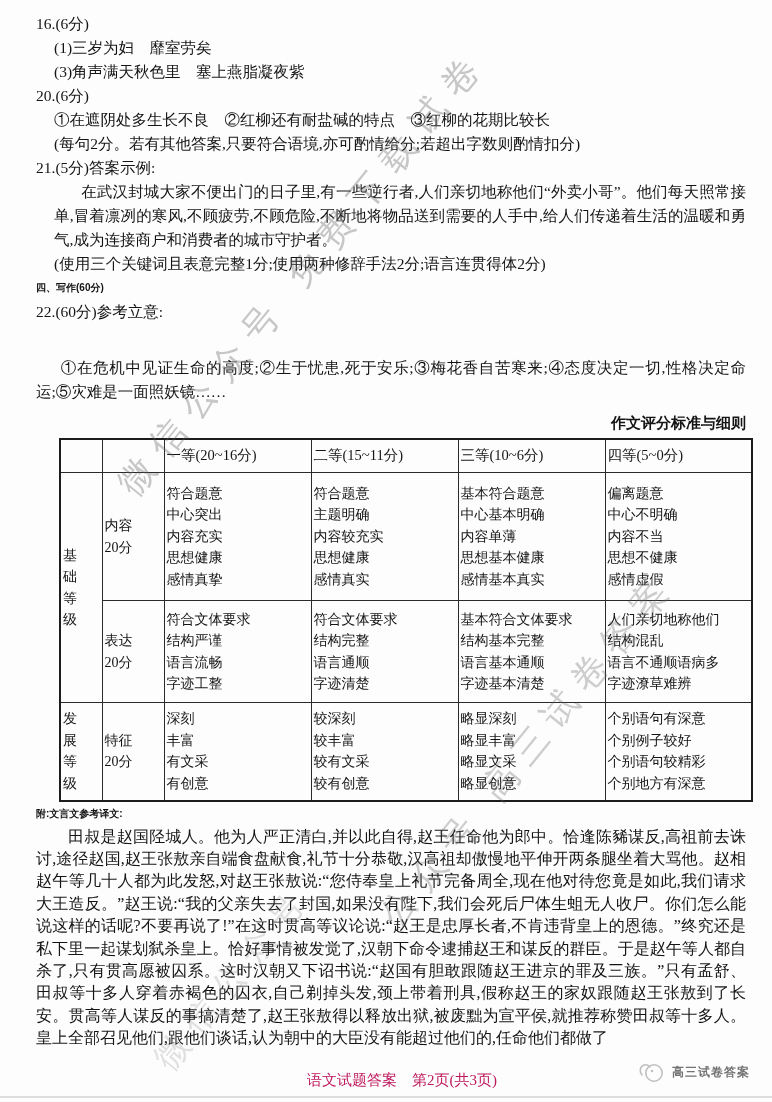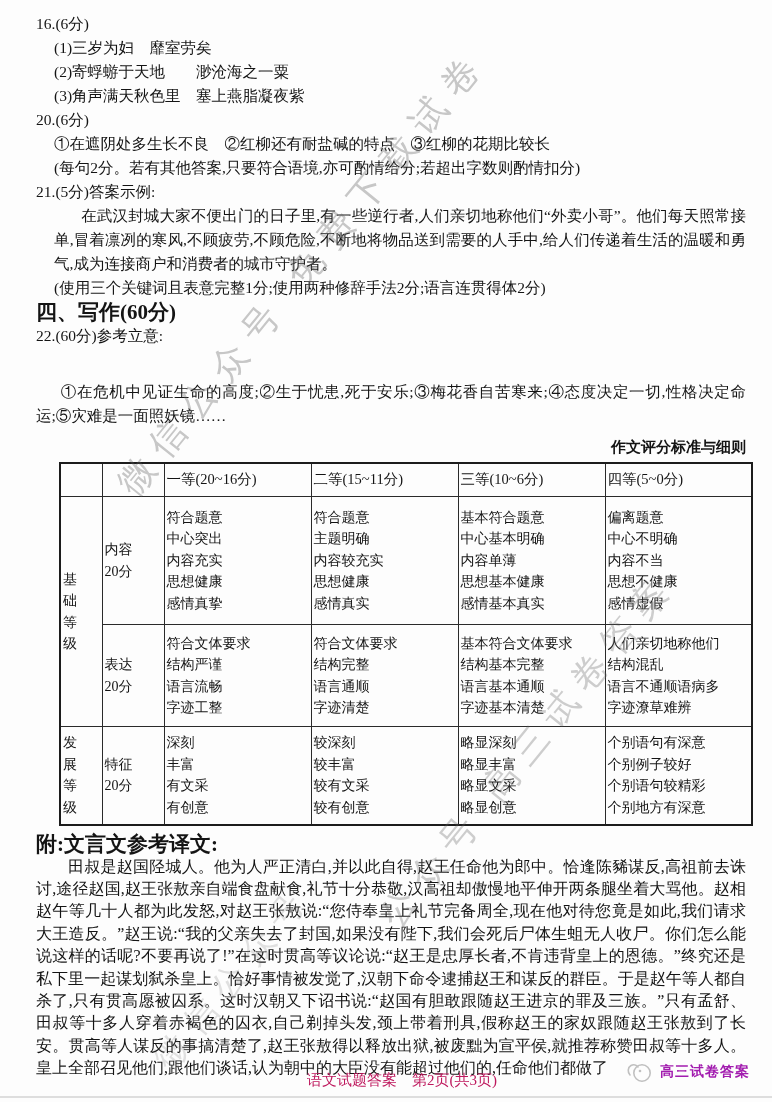--- a/index.html
+++ b/index.html
@@ -4,71 +4,70 @@
 <style>
   html,body { margin:0; padding:0; background:#ffffff; }
   .page {
     position:relative; width:772px; height:1102px; overflow:hidden;
     background:#fdfdfd; color:#141414;
     font-family:"Liberation Serif","DejaVu Serif",serif;
   }
   .content { position:absolute; top:12px; left:36px; right:26px; }
   .line { font-size:15.5px; line-height:24px; }
   .sub  { padding-left:18px; }
-  .bold-head { font-family:Liberation Serif, serif; font-weight:bold; font-size:21px; line-height:24px; }
+  .bold-head { font-family:Liberation Sans, sans-serif; font-weight:bold; font-size:10px; line-height:24px; }
   .para { text-align:justify; }
   .p21  { padding-left:18px; text-indent:1.75em; }
   .p22  { text-indent:1.6em;margin-top:32px; }
 
   .tbl-title { text-align:right; font-family:"Liberation Sans","DejaVu Sans",sans-serif;
                font-weight:bold; font-size:15px; line-height:22px; margin-top:8px; }
   table.rubric { border-collapse:collapse; table-layout:fixed; width:692px; margin:4px 0 0 23px;
                  border:2px solid #1c1c1c; }
   table.rubric td { border:1px solid #2a2a2a; text-align:left; vertical-align:middle;
                     font-size:14px; line-height:21.5px; white-space:pre-line; padding:2px; }
   tr.hd td { height:28px; font-size:14.5px; white-space:nowrap; }
   tr.r1 { height:128px; }
   tr.r2 { height:102px; }
   tr.r3 { height:98px; }
   td.vlabel { white-space:pre-line; line-height:19px; font-size:14.5px; }
   td.rlabel { white-space:pre-line; line-height:24px; font-size:14.5px; }
 
-  .appendix-head { margin-top:6px; }
+  .appendix-head { }
   .trans { font-size:16px; line-height:22.4px; text-align:justify; text-indent:2em; }
 
   .wm { position:absolute; white-space:nowrap; pointer-events:none; z-index:6;
         font-family:"Liberation Sans","DejaVu Sans",sans-serif; transform-origin:0 50%; }
   .wm1 { left:126px; top:466px; font-size:36px; letter-spacing:13px;
          color:rgba(95,95,95,0.34); transform:rotate(-51deg); }
   .wm2 { left:388px; top:898px; font-size:36px; letter-spacing:11px;
          color:rgba(95,95,95,0.30); transform:rotate(-51deg); }
   .wm3 { left:162px; top:1042px; font-size:34px; letter-spacing:11px;
          color:rgba(110,110,110,0.20); transform:rotate(-51deg); }
 
   .footer-center { position:absolute; left:0; right:0; bottom:12px; text-align:center;
                    font-size:15px; color:#be185d;margin-left:32px; }
   .brand { position:absolute; right:22px; bottom:18px; display:flex; align-items:center; gap:6px;
-           color:#a21caf; font-family:"Liberation Sans","DejaVu Sans",sans-serif;
-           font-weight:bold; font-size:14px; letter-spacing:1px; }
+           color:#737373; font-family:"Liberation Sans","DejaVu Sans",sans-serif;
+           font-weight:bold; font-size:12px; letter-spacing:1px; }
   .scan-edge { position:absolute; left:0; right:0; bottom:4px; height:2px; background:#dedede; }
 </style>
 </head>
 <body>
 
 <div class="page">
 
   <div class="wm wm1">微信公众号 免费下载试卷</div>
   <div class="wm wm2">公众号 高三试卷答案</div>
   <div class="wm wm3">微信公众号</div>
 
   <div class="content">
 
     <div class="line">16.(6分)</div>
     <div class="line sub">(1)三岁为妇　靡室劳矣</div>
-    <div class="line sub">(2)寄蜉蝣于天地　　渺沧海之一粟</div>
     <div class="line sub">(3)角声满天秋色里　塞上燕脂凝夜紫</div>
 
     <div class="line">20.(6分)</div>
     <div class="line sub">①在遮阴处多生长不良　②红柳还有耐盐碱的特点　③红柳的花期比较长</div>
     <div class="line sub">(每句2分。若有其他答案,只要符合语境,亦可酌情给分;若超出字数则酌情扣分)</div>
 
     <div class="line">21.(5分)答案示例:</div>
     <div class="line para p21">在武汉封城大家不便出门的日子里,有一些逆行者,人们亲切地称他们“外卖小哥”。他们每天照常接单,冒着凛冽的寒风,不顾疲劳,不顾危险,不断地将物品送到需要的人手中,给人们传递着生活的温暖和勇气,成为连接商户和消费者的城市守护者。</div>
     <div class="line sub">(使用三个关键词且表意完整1分;使用两种修辞手法2分;语言连贯得体2分)</div>
 

